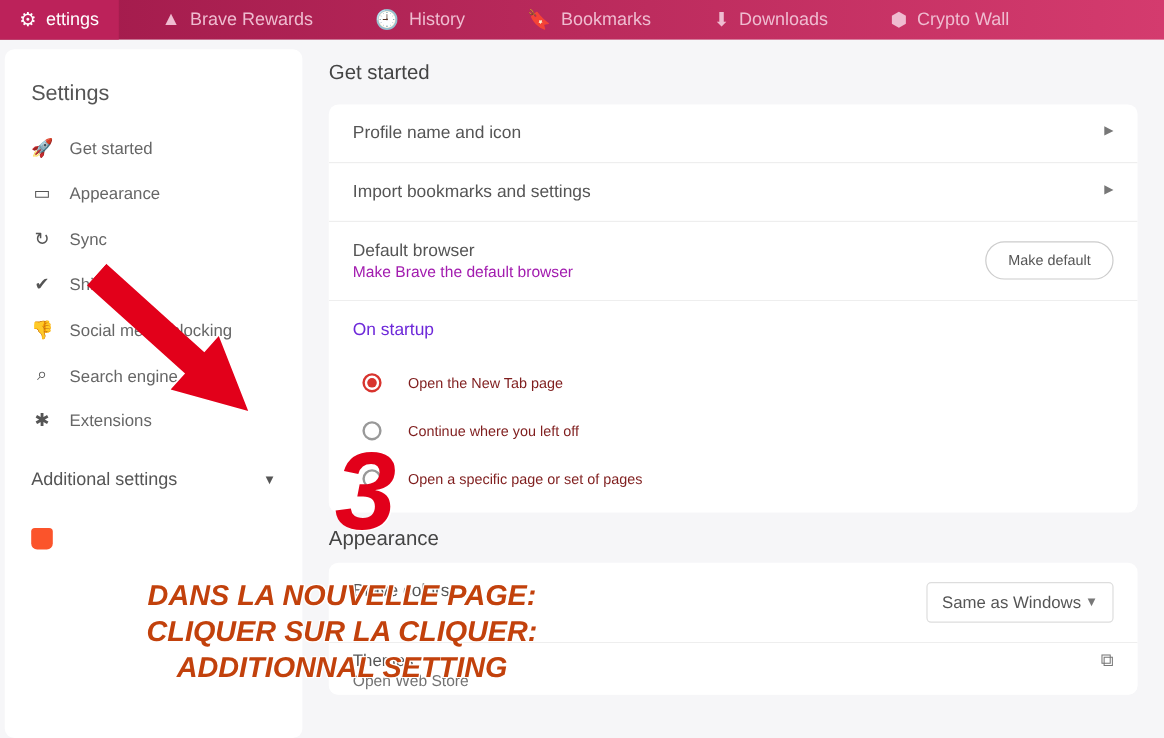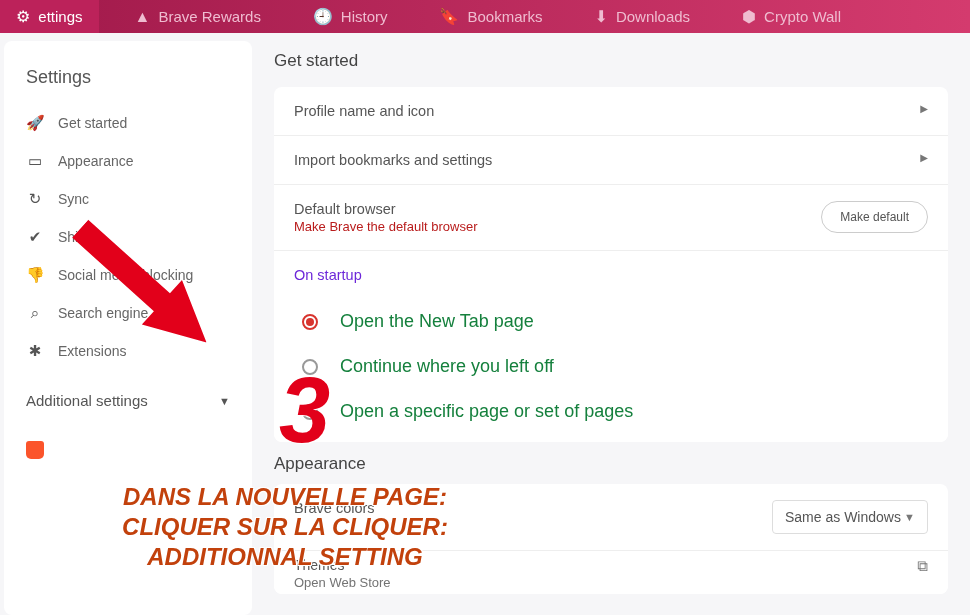--- a/index.html
+++ b/index.html
@@ -20,31 +20,31 @@
     .additional .caret { font-size: 11px; color: #555; }
     .sidebar-footer { padding: 18px 22px 6px 22px; display: flex; gap: 10px; align-items: flex-start; color: #ccc; font-size: 13px; }
     .brave-icon { width: 18px; height: 18px; background: #fb542b; border-radius: 3px 3px 5px 5px; position: relative; flex-shrink: 0; }
     
     .main { flex: 1; padding: 18px 22px 0 22px; overflow: hidden; }
     .section-title { font-size: 17px; font-weight: 500; color: #444; margin-bottom: 16px; }
     .card { background: #fff; border-radius: 8px; overflow: hidden; }
     .row { display: flex; justify-content: space-between; align-items: flex-start; padding: 16px 20px; border-bottom: 1px solid #eee; cursor: pointer; }
     .row:last-child { border-bottom: none; }
     .row-label { font-size: 14.5px; color: #555; }
-    .row-sub { font-size: 13px; color: #b91c1c; margin-top: 2px; }
+    .row-sub { font-size: 13px; color: #a21caf; margin-top: 2px; }
     .chevron { font-size: 10px; color: #777; }
     .btn { background: #fff; border: 1px solid #ccc; border-radius: 18px; padding: 8px 18px; font-size: 12px; color: #555; cursor: pointer; }
     
     .startup-block { padding: 16px 20px 8px 20px; background: #fff; }
     .startup-title { font-size: 14.5px; color: #6d28d9; margin-bottom: 16px; }
     .radio-row { display: flex; align-items: center; gap: 22px; padding: 12px 8px; cursor: pointer; }
     .radio { width: 16px; height: 16px; border-radius: 50%; border: 2px solid #999; position: relative; flex-shrink: 0; }
     .radio.selected { border-color: #d8342e; }
     .radio.selected::after { content: ''; position: absolute; top: 2px; left: 2px; width: 8px; height: 8px; background: #d8342e; border-radius: 50%; }
-    .radio-label { font-size: 18px; color: #15803d; }
+    .radio-label { font-size: 12px; color: #7f1d1d; }
     
     .appearance-block { margin-top: 12px; }
     .select { display: inline-flex; align-items: center; justify-content: space-between; border: 1px solid #ddd; border-radius: 4px; padding: 8px 12px; font-size: 14px; color: #555; width: 156px; background: #fff; cursor: pointer; }
     .select .caret { font-size: 11px; color: #777; }
     
     .themes-row { padding: 6px 20px 4px 20px; background: #fff; display: flex; justify-content: space-between; align-items: flex-start; font-size: 14px; color: #555; }
     .themes-left .sub { font-size: 13px; color: #737373; margin-top: 2px; }
     .ext-icon { font-size: 15px; color: #777; }
     
     

